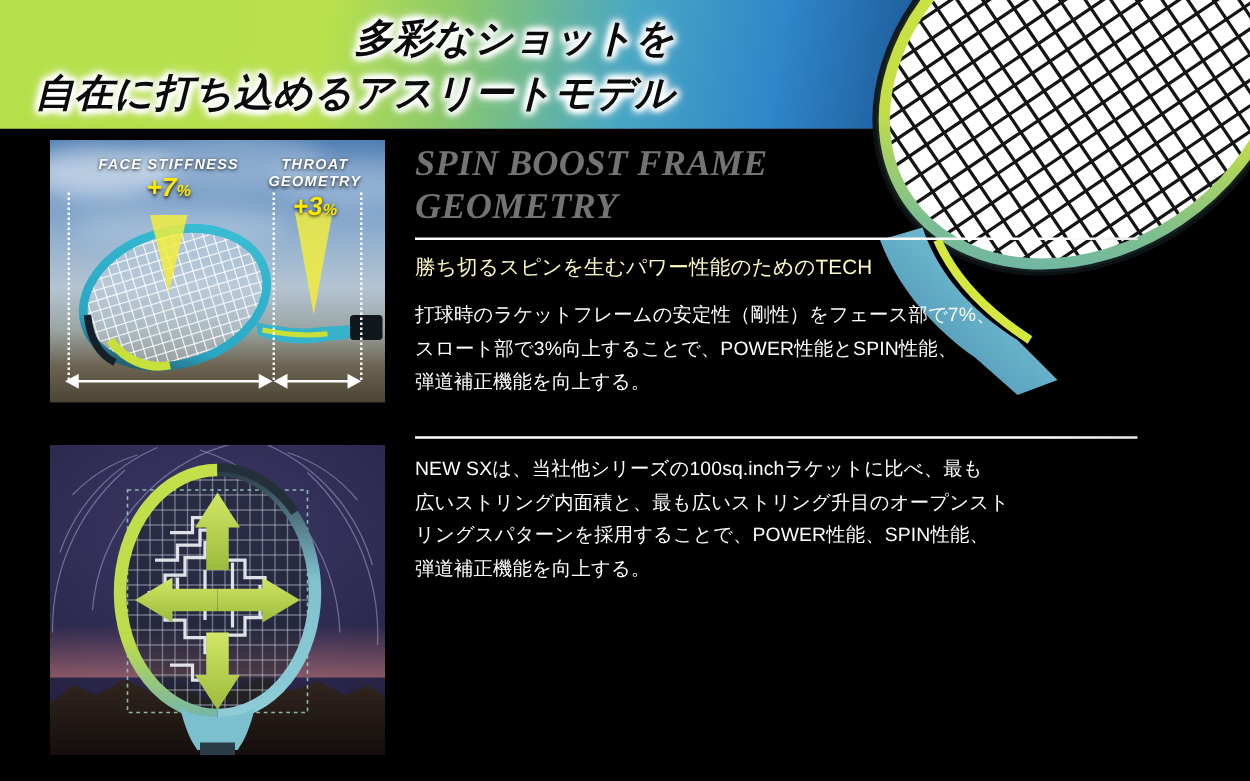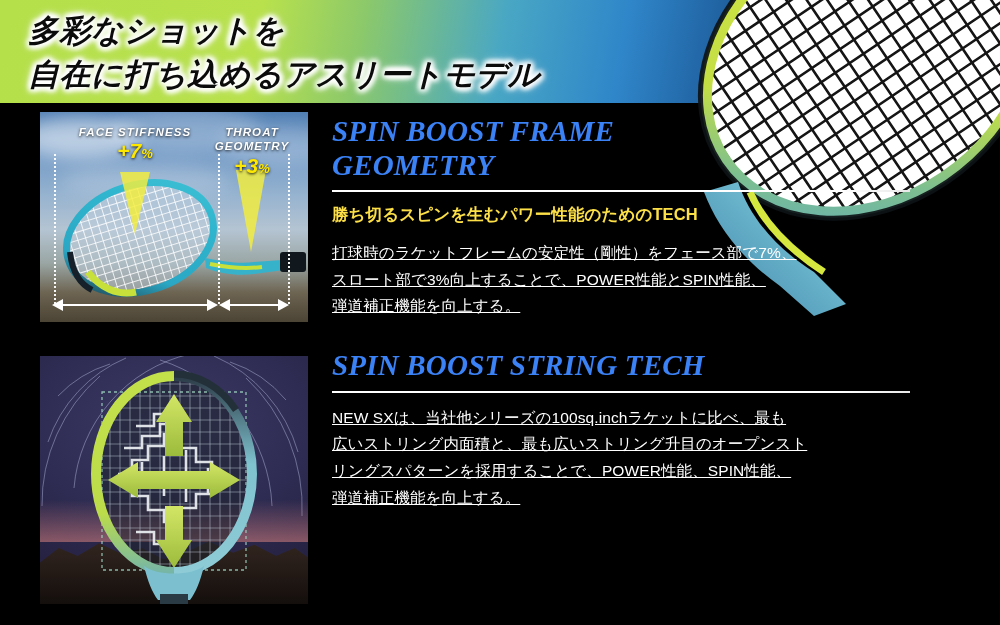--- a/index.html
+++ b/index.html
@@ -19,20 +19,21 @@
   }
   #header-title {
     position:absolute; left:28px; top:9px;
     font-size:31px; font-weight:bold; font-style:italic;
     line-height:1.42; letter-spacing:.5px; color:#0b0b0b;
     white-space:pre-line;
     text-shadow:
       0 0 6px #fff, 0 0 6px #fff, 0 0 9px #fff, 0 0 12px #fff,
       2px 2px 5px rgba(255,255,255,.95), -2px -2px 5px rgba(255,255,255,.95),
       2px -2px 5px rgba(255,255,255,.9), -2px 2px 5px rgba(255,255,255,.9);
+    text-align: right;
   }
 
   
   #hero-racket {
     position:absolute; left:600px; top:-14px; width:420px; height:330px;
     pointer-events:none;
   }
 
   
   .photo {
@@ -105,36 +106,36 @@
   
   .gl-arrow { position:absolute; }
 
   
   #content-column {
     position:absolute; left:332px; top:115px; width:578px;
   }
   .section { position:relative; }
   .sec-title {
     font-family:"Liberation Serif", serif;
-    font-style:italic; font-weight:bold; color:#3b82f6;
+    font-style:italic; font-weight:bold; color:#737373;
     font-size:29px; line-height:1.16; letter-spacing:.2px;
     white-space:pre-line;
   }
   .divider {
     height:2px; width:100%;
     background:linear-gradient(90deg,#ffffff 0%,#ffffff 88%,#e8e8e8 100%);
     margin:8px 0 11px 0;
   }
   .sec-sub {
-    font-size:16.5px; font-weight:bold; color:#fde047;
+    font-size:16.5px; font-weight:normal; color:#fef9c3;
     line-height:1.45; letter-spacing:.1px; white-space:pre-line;
   }
   .sec-body {
     font-size:15.5px; color:#fff; line-height:1.72;
-    letter-spacing:.1px; white-space:pre-line; font-weight:400;text-decoration:underline;
+    letter-spacing:.1px; white-space:pre-line; font-weight:400;
   }
   #section-frame-geometry .sec-body { margin-top:13px; }
   #section-string-tech { margin-top:29px; }
   #section-string-tech .sec-body { margin-top:12px; }
 </style>
 </head>
 <body>
 
 <div id="header-banner">
   <div id="header-title">多彩なショットを
@@ -334,21 +335,20 @@
     <div class="sec-title">SPIN BOOST FRAME
 GEOMETRY</div>
     <div class="divider"></div>
     <div class="sec-sub">勝ち切るスピンを生むパワー性能のためのTECH</div>
     <div class="sec-body">打球時のラケットフレームの安定性（剛性）をフェース部で7%、
 スロート部で3%向上することで、POWER性能とSPIN性能、
 弾道補正機能を向上する。</div>
   </div>
 
   <div class="section" id="section-string-tech">
-    <div class="sec-title">SPIN BOOST STRING TECH</div>
     <div class="divider"></div>
     <div class="sec-body">NEW SXは、当社他シリーズの100sq.inchラケットに比べ、最も
 広いストリング内面積と、最も広いストリング升目のオープンスト
 リングスパターンを採用することで、POWER性能、SPIN性能、
 弾道補正機能を向上する。</div>
   </div>
 
 </div>
 
 </body></html>

